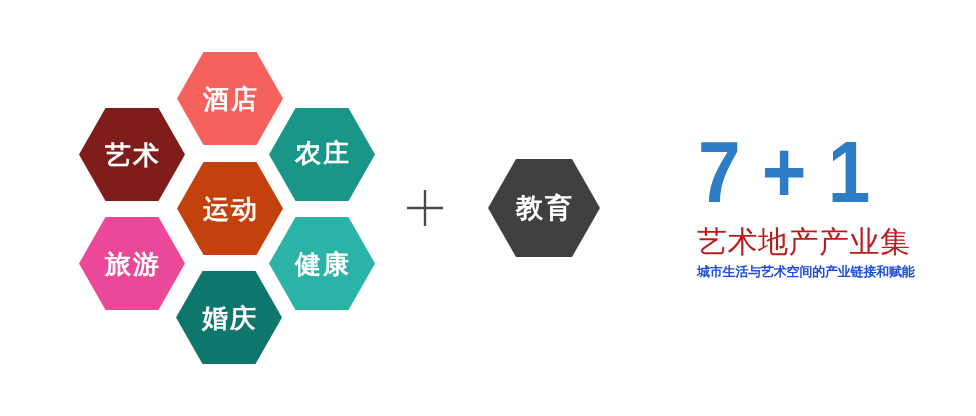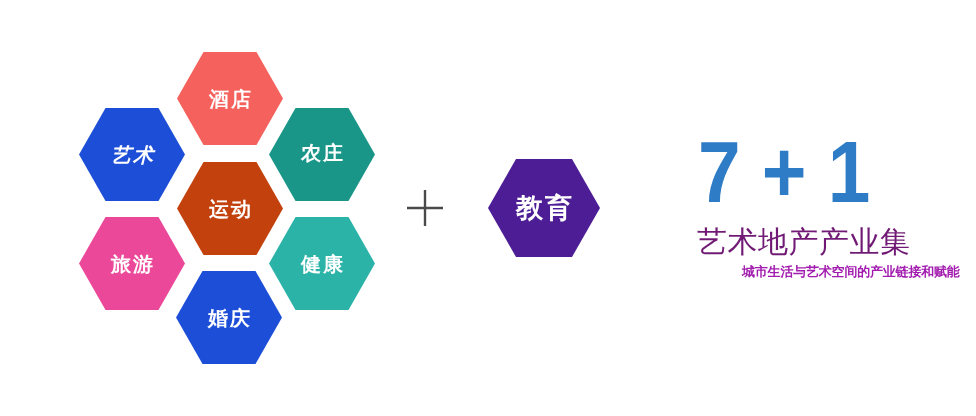--- a/index.html
+++ b/index.html
@@ -20,21 +20,21 @@
     position: absolute;
     width: 106px;
     height: 93px;
     clip-path: polygon(25% 0%, 75% 0%, 100% 50%, 75% 100%, 25% 100%, 0% 50%);
     display: flex;
     align-items: center;
     justify-content: center;
   }
   .hex-label {
     color: #ffffff;
-    font-size: 20px;
+    font-size: 26px;
     font-weight: 700;
     letter-spacing: 2px;
     text-indent: 2px;
     line-height: 1;
     user-select: none;
   }
   #hex-hotel    { left: 177px; top:  52px; }
   #hex-art      { left:  79px; top: 108px; }
   #hex-farm     { left: 269px; top: 108px; }
   #hex-sport    { left: 177px; top: 162px; }
@@ -97,54 +97,54 @@
 <body>
 
 <div class="canvas">
 
   <div class="honeycomb">
 
     <div class="hex" id="hex-hotel" style="background-color: rgb(245, 97, 92);">
       <span class="hex-label">酒店</span>
     </div>
 
-    <div class="hex" id="hex-art" style="background-color: #1d4ed8; font-style: italic;">
+    <div class="hex" id="hex-art" style="background-color: #7f1d1d;">
       <span class="hex-label">艺术</span>
     </div>
 
     <div class="hex" id="hex-farm" style="background-color: rgb(26, 150, 137); font-family: Liberation Mono, monospace;">
       <span class="hex-label">农庄</span>
     </div>
 
     <div class="hex" id="hex-sport" style="background-color: #c2410c;">
       <span class="hex-label">运动</span>
     </div>
 
     <div class="hex" id="hex-travel" style="background-color: #ec4899;">
       <span class="hex-label">旅游</span>
     </div>
 
     <div class="hex" id="hex-health" style="background-color: rgb(43, 179, 168);">
       <span class="hex-label">健康</span>
     </div>
 
-    <div class="hex" id="hex-wedding" style="background-color: #1d4ed8; text-align: center;">
+    <div class="hex" id="hex-wedding" style="background-color: #0f766e; text-align: center;">
       <span class="hex-label">婚庆</span>
     </div>
 
   </div>
 
   <svg class="plus-separator" viewBox="0 0 38 38" aria-hidden="true">
     <line x1="1" y1="19" x2="37" y2="19" stroke-width="2.4" stroke="#4A4A4A"></line>
     <line x1="19" y1="1" x2="19" y2="37" stroke-width="2.4" stroke="#4A4A4A"></line>
   </svg>
 
-  <div class="hex" id="hex-education" style="background-color: #4c1d95;">
+  <div class="hex" id="hex-education" style="background-color: #404040;">
     <span class="hex-label">教育</span>
   </div>
 
   <div class="caption">
     <div class="caption-headline" style="color: rgb(47, 124, 198);">7 + 1</div>
-    <div class="caption-title" style="color: #701a75;">艺术地产产业集</div>
-    <div class="caption-subtitle" style="color: #a21caf; margin-left: 45px;">城市生活与艺术空间的产业链接和赋能</div>
+    <div class="caption-title" style="color: #b91c1c;">艺术地产产业集</div>
+    <div class="caption-subtitle" style="color: #1d4ed8;">城市生活与艺术空间的产业链接和赋能</div>
   </div>
 
 </div>
 
 </body></html>

